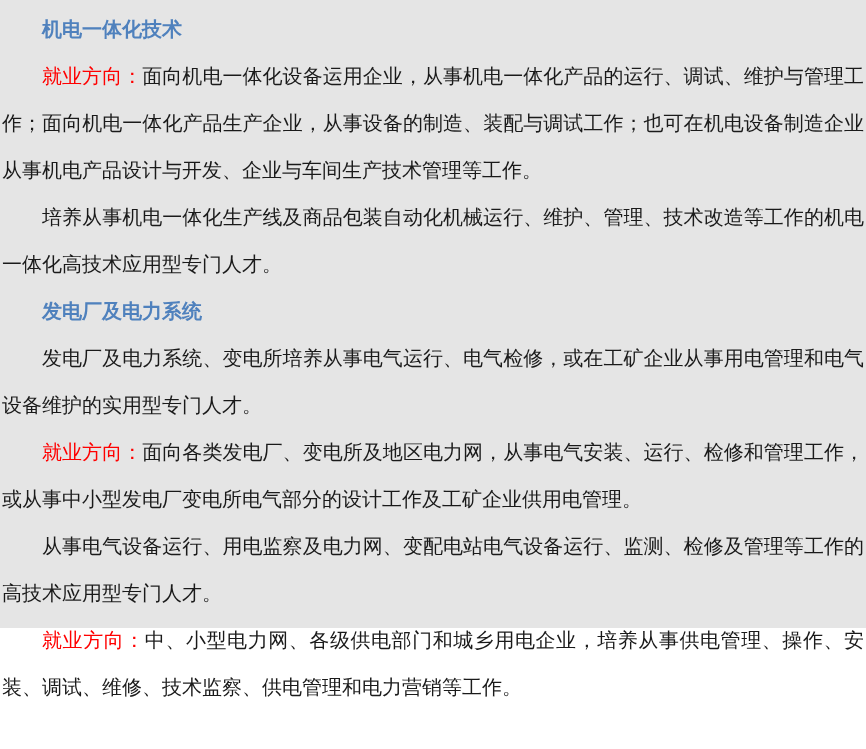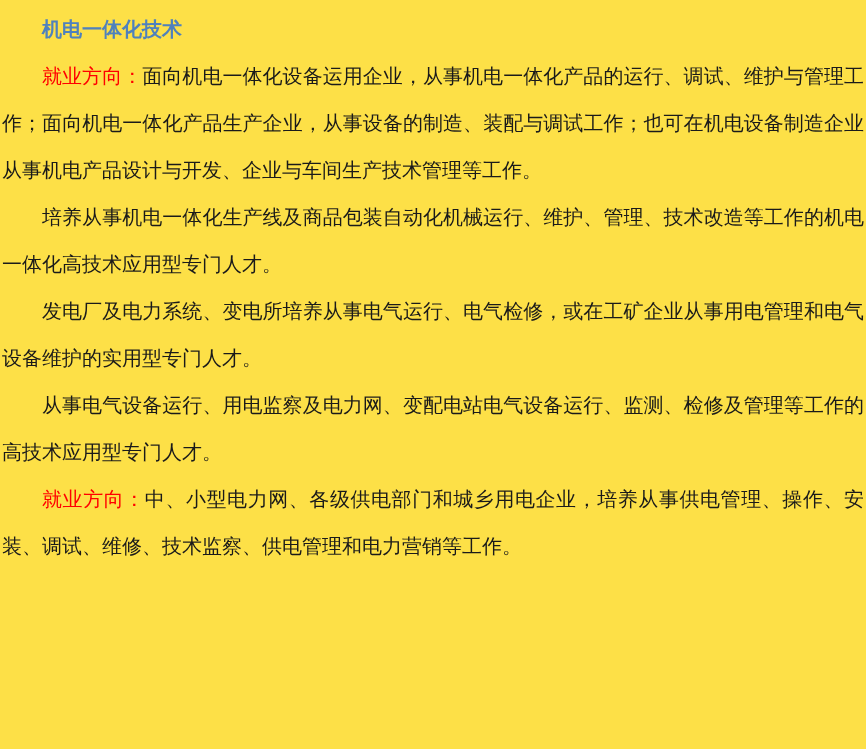--- a/index.html
+++ b/index.html
@@ -9,23 +9,23 @@
   }
   body {
     width: 866px;
     height: 749px;
     overflow: hidden;
     font-family: "Liberation Sans", sans-serif;
   }
   .page {
     box-sizing: border-box;
     width: 866px;
-    height: 749px;
+    height: 628px;
     padding: 6px 2px 0 2px;
-    background: #fde047;
+    background: #e5e5e5;
   }
   .doc {
     font-size: 20px;
     line-height: 47px;
     color: #1a1a1a;
     text-align: justify;
   }
   .doc p {
     margin: 0;
     text-indent: 2em;
@@ -52,21 +52,23 @@
 <div class="page">
   <div class="doc">
 
     <section>
       <h2 class="sec-title">机电一体化技术</h2>
       <p><span class="jobs-label">就业方向：</span><span class="body-text">面向机电一体化设备运用企业，从事机电一体化产品的运行、调试、维护与管理工作；面向机电一体化产品生产企业，从事设备的制造、装配与调试工作；也可在机电设备制造企业从事机电产品设计与开发、企业与车间生产技术管理等工作。</span></p>
       <p><span class="body-text">培养从事机电一体化生产线及商品包装自动化机械运行、维护、管理、技术改造等工作的机电一体化高技术应用型专门人才。</span></p>
     </section>
 
     <section>
+      <h2 class="sec-title">发电厂及电力系统</h2>
       <p><span class="body-text">发电厂及电力系统、变电所培养从事电气运行、电气检修，或在工矿企业从事用电管理和电气设备维护的实用型专门人才。</span></p>
+      <p><span class="jobs-label">就业方向：</span><span class="body-text">面向各类发电厂、变电所及地区电力网，从事电气安装、运行、检修和管理工作，或从事中小型发电厂变电所电气部分的设计工作及工矿企业供用电管理。</span></p>
     </section>
 
     <section>
       <p><span class="body-text">从事电气设备运行、用电监察及电力网、变配电站电气设备运行、监测、检修及管理等工作的高技术应用型专门人才。</span></p>
       <p><span class="jobs-label">就业方向：</span><span class="body-text">中、小型电力网、各级供电部门和城乡用电企业，培养从事供电管理、操作、安装、调试、维修、技术监察、供电管理和电力营销等工作。</span></p>
     </section>
 
   </div>
 </div>
 

